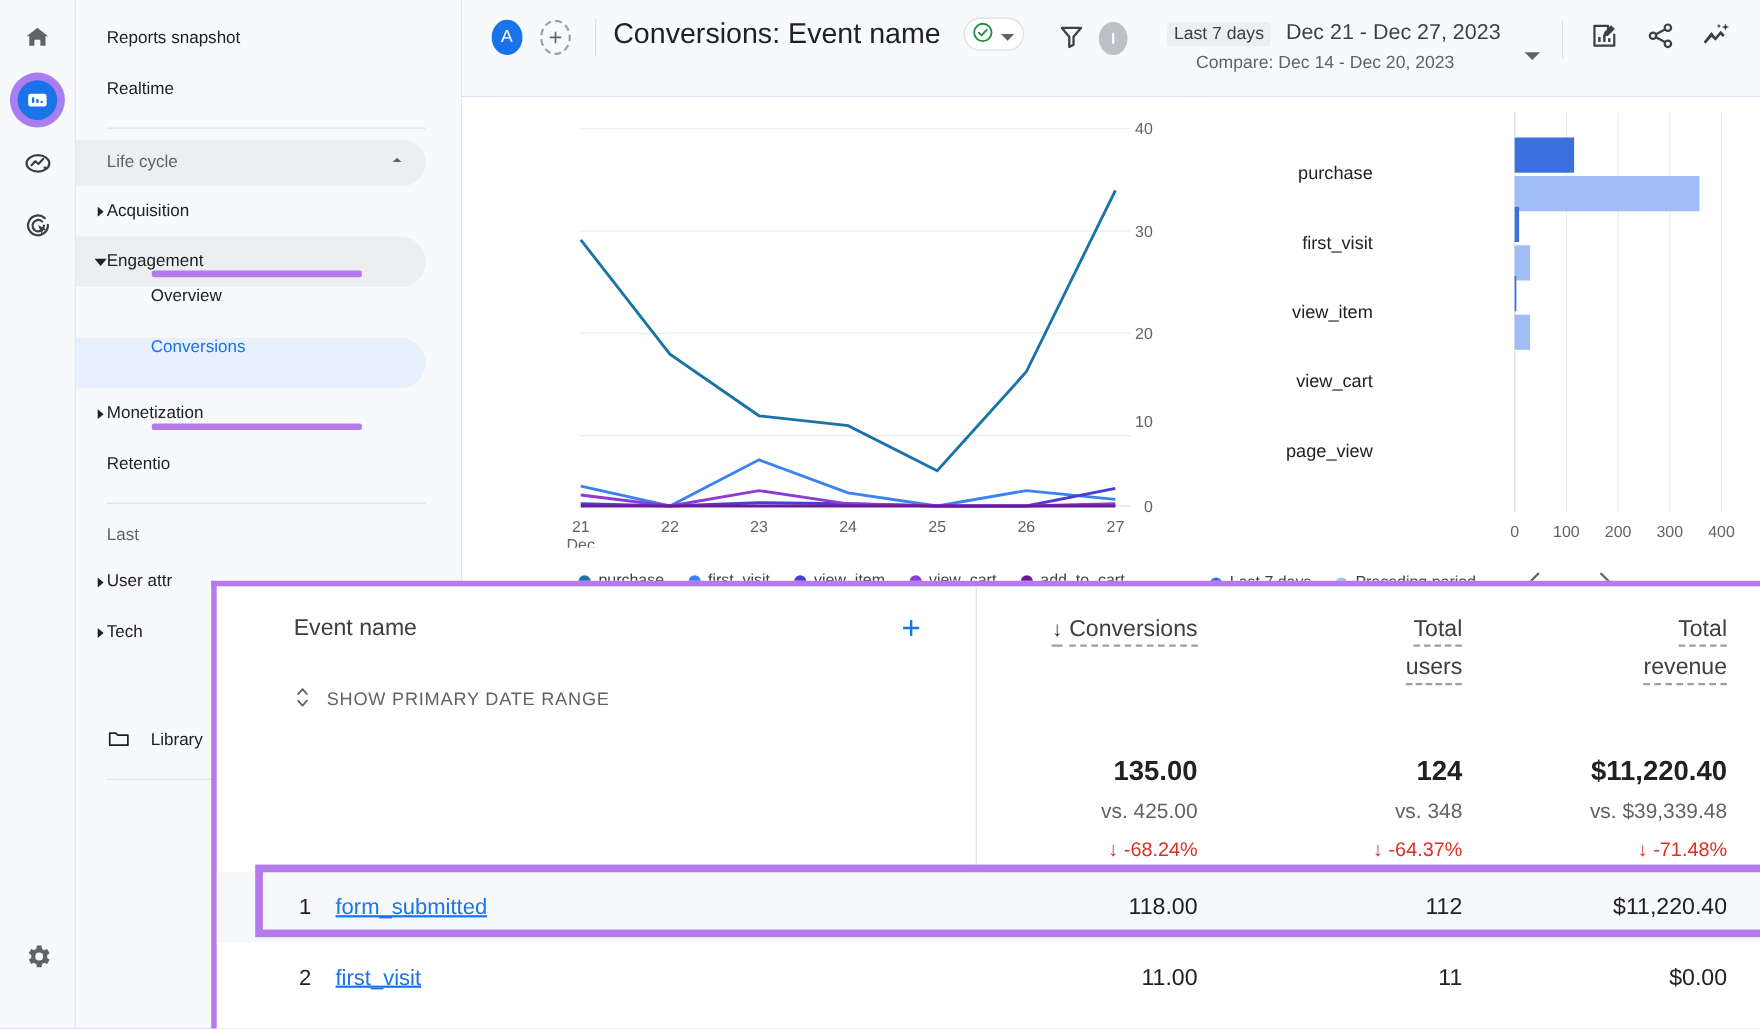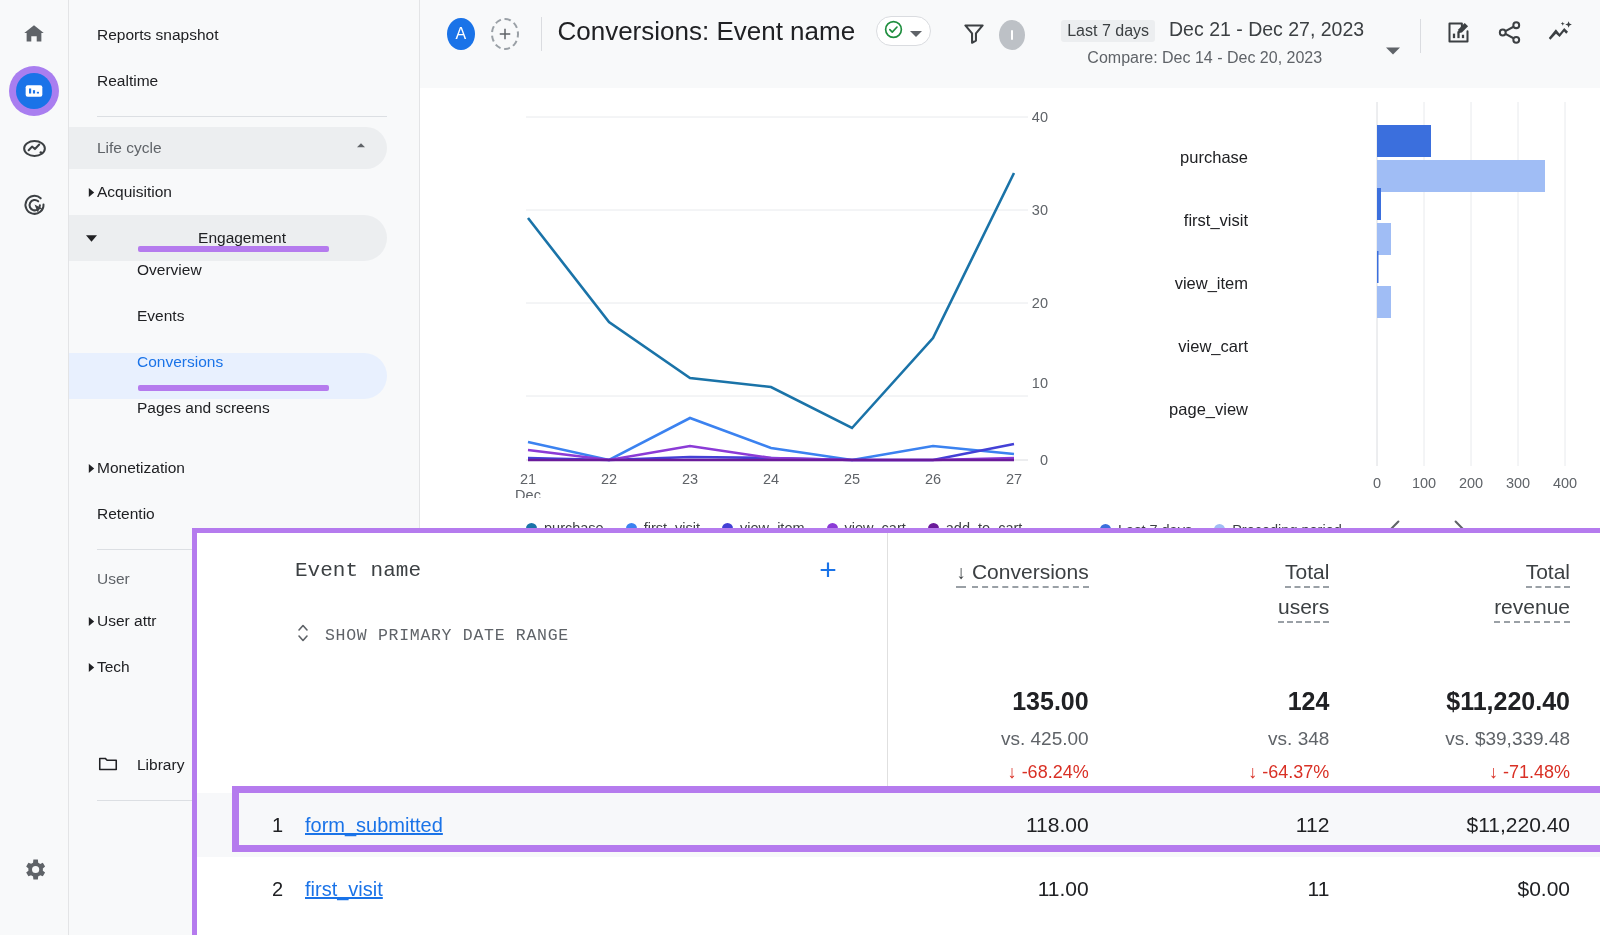--- a/index.html
+++ b/index.html
@@ -140,21 +140,21 @@
   .axis-lbl { font-size: 14.5px; fill: #5f6368; }
 
   
   .table-overlay {
     position: absolute; left: 192px; top: 528px; width: 1418px; height: 420px;
     background: #fff; border: 5px solid #b57bee; border-right: none;
     z-index: 20; overflow: hidden;
   }
   .tbl { width: 100%; font-size: 19px; color: #202124; }
   .tbl-head { display: flex; height: 140px; }
-  .col-dim { width: 690px; padding: 26px 0 0 98px; position: relative; font-family: Liberation Mono, monospace; }
+  .col-dim { width: 690px; padding: 26px 0 0 70px; position: relative; }
   .col-dim .dimname { font-size: 21px; color: #3c4043; }
   .plus-btn {
     position: absolute; right: 50px; top: 24px; color: #1a73e8;
     font-size: 30px; line-height: 1; cursor: pointer; font-weight: 300;
   }
   .show-range {
     display: flex; align-items: center; gap: 14px; margin-top: 40px;
     font-size: 16.5px; letter-spacing: 0.7px; color: #5f6368; cursor: pointer;
   }
   .col-sep { width: 1px; background: #e0e0e0; }
@@ -245,59 +245,53 @@
 
     <div class="nav-item">
       <span class="caret">
         <svg width="9" height="9" viewBox="0 0 10 10" fill="#202124">
             <path d="M2 0l6 5-6 5z"></path>
           </svg>
       </span>
       <span>Acquisition</span>
     </div>
 
-    <div class="nav-item shaded" style="position:relative;justify-content:center;">
+    <div class="nav-item shaded" style="position:relative;">
       <span class="caret">
         <svg width="11" height="11" viewBox="0 0 10 10" fill="#202124">
             <path d="M0 2l5 6 5-6z"></path>
           </svg>
       </span>
       <span>Engagement</span>
     </div>
     <div class="hl-underline" style="left:69px; top:246px; width:191px;"></div>
 
     <div class="nav-sub">
       <span>Overview</span>
     </div>
-    <div class="nav-sub">
-      <span>Events</span>
-    </div>
     <div class="nav-sub selected">
       <span>Conversions</span>
     </div>
     <div class="hl-underline" style="left:69px; top:385px; width:191px;"></div>
-    <div class="nav-sub">
-      <span>Pages and screens</span>
-    </div>
 
     <div class="nav-item">
       <span class="caret">
         <svg width="9" height="9" viewBox="0 0 10 10" fill="#202124">
             <path d="M2 0l6 5-6 5z"></path>
           </svg>
       </span>
       <span>Monetization</span>
     </div>
     <div class="nav-item">
       <span>Retentio</span>
     </div>
 
     <div class="nav-divider"></div>
     <div class="nav-section" style="height:38px;">
-      <span>User</span>
+      <span>Last</span>
     </div>
     <div class="nav-item">
       <span class="caret">
         <svg width="9" height="9" viewBox="0 0 10 10" fill="#202124">
             <path d="M2 0l6 5-6 5z"></path>
           </svg>
       </span>
       <span>User attr</span>
     </div>
     <div class="nav-item">

